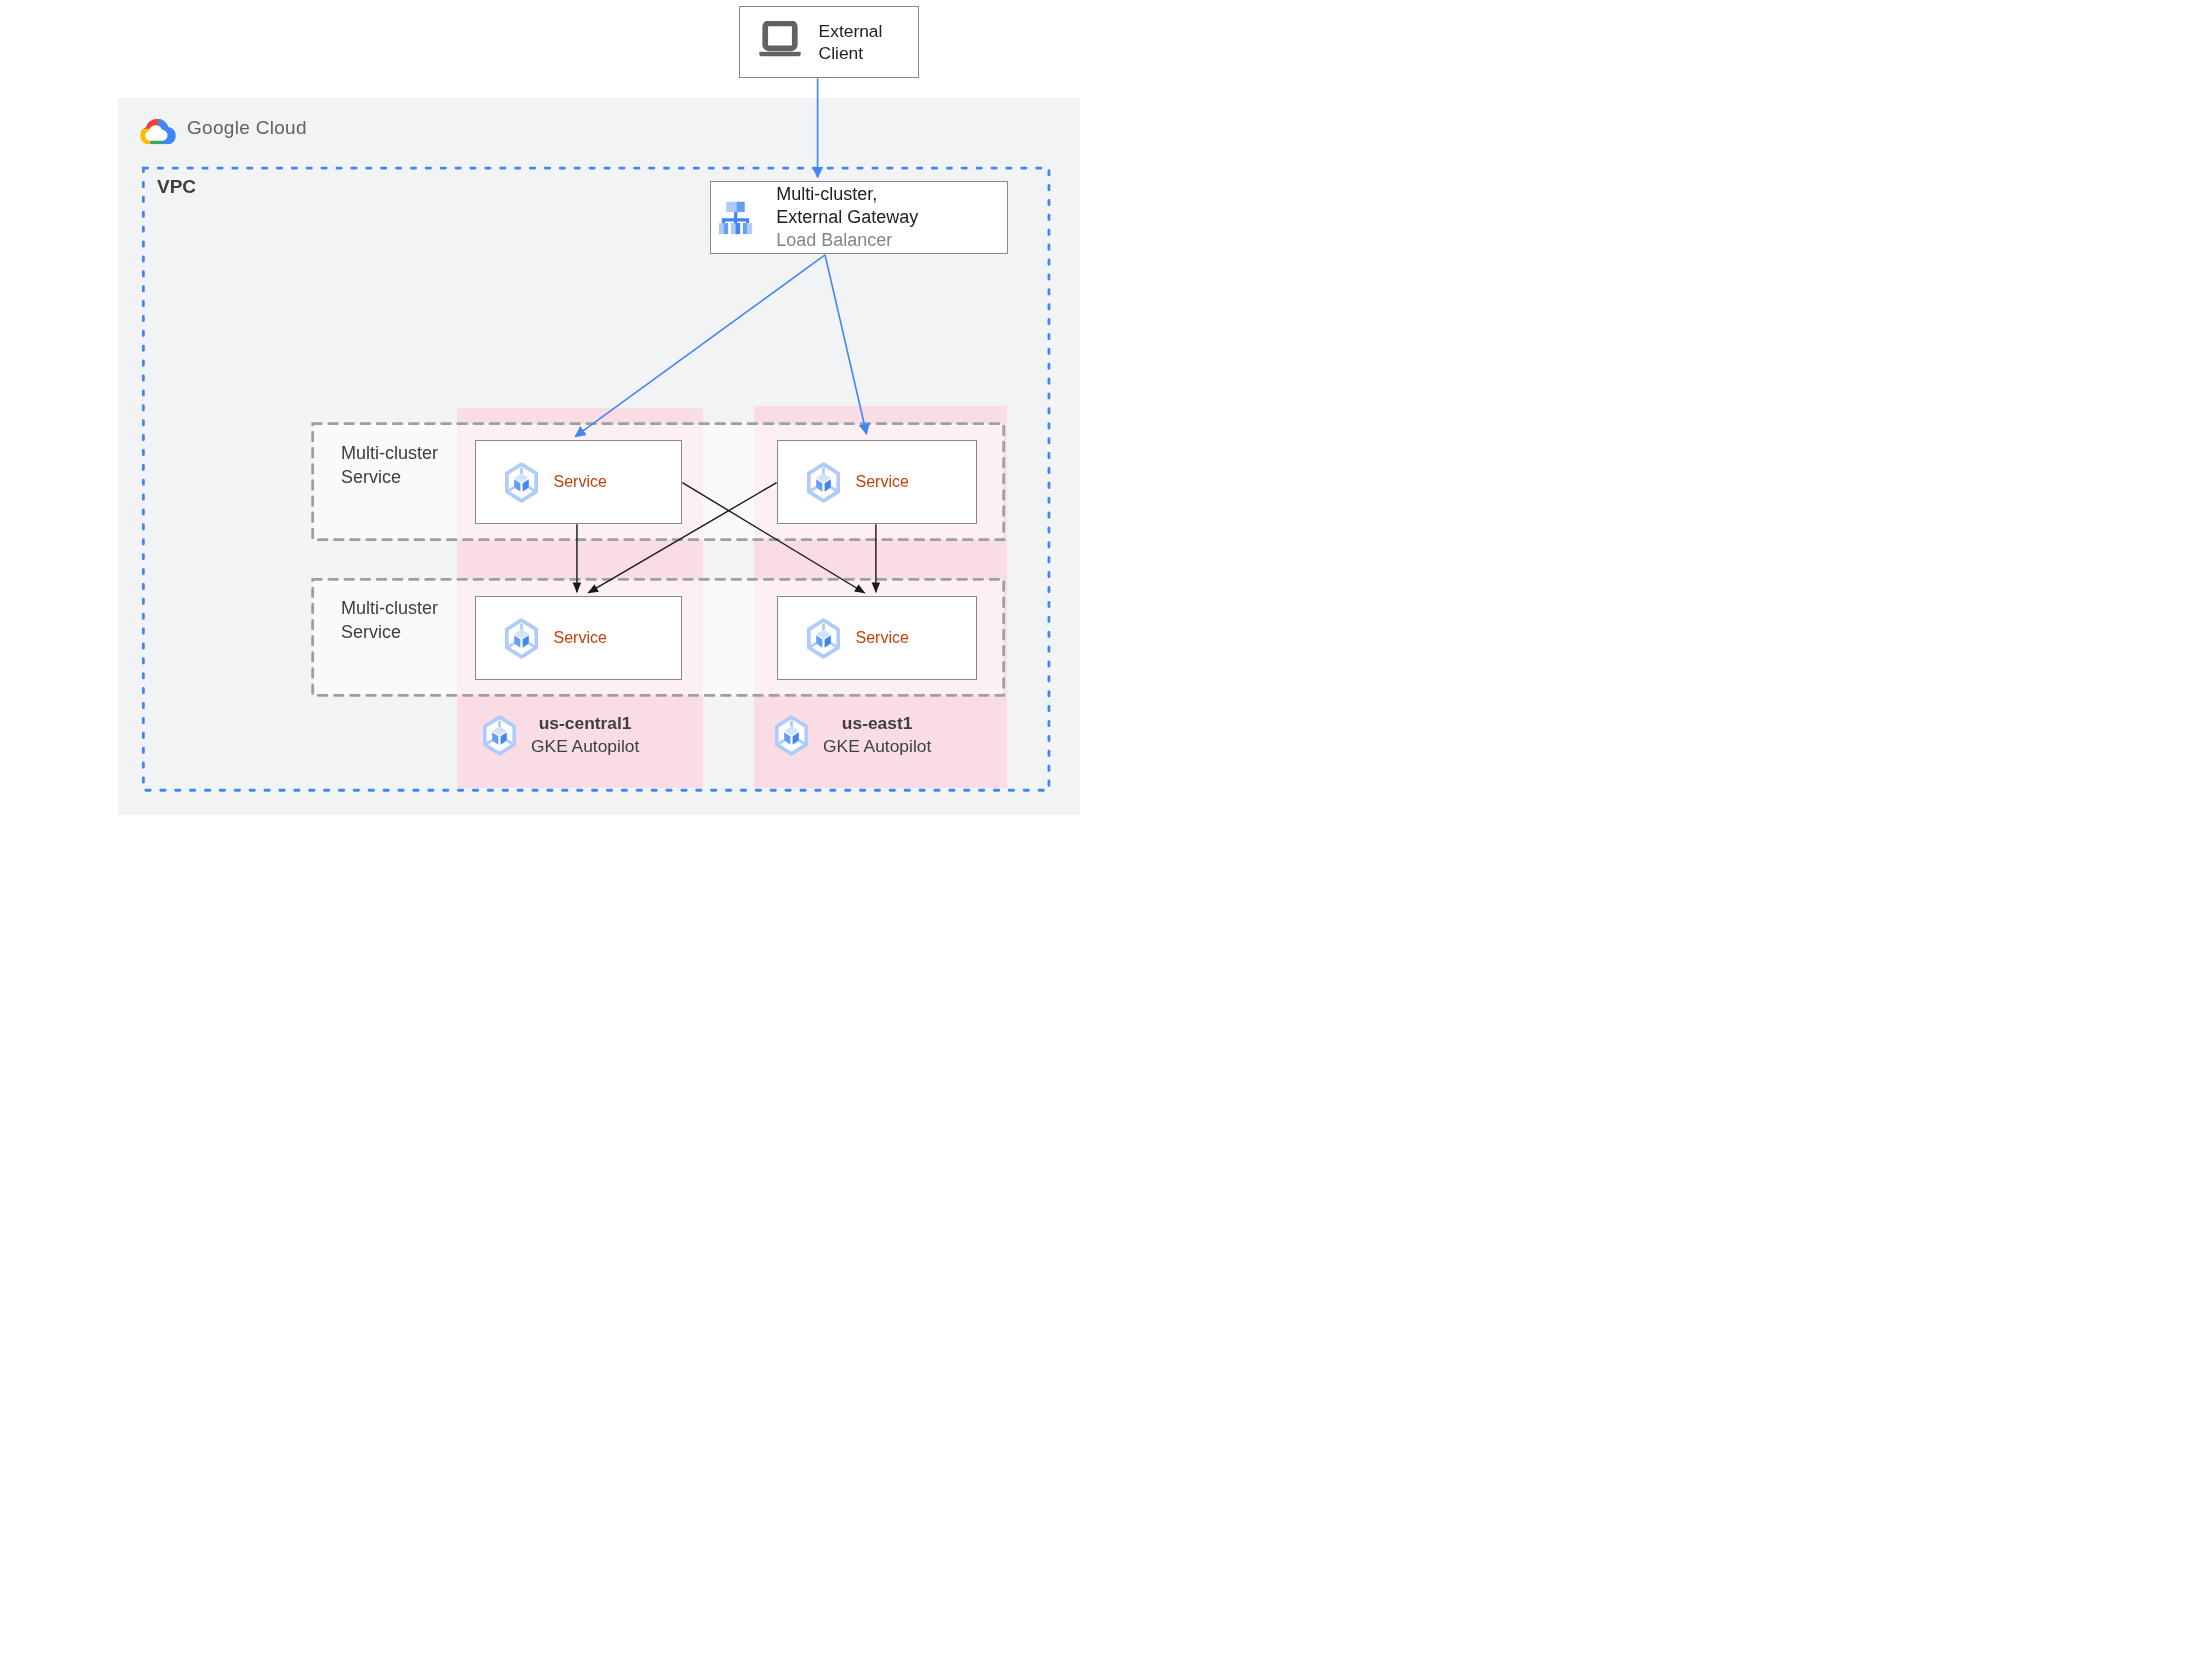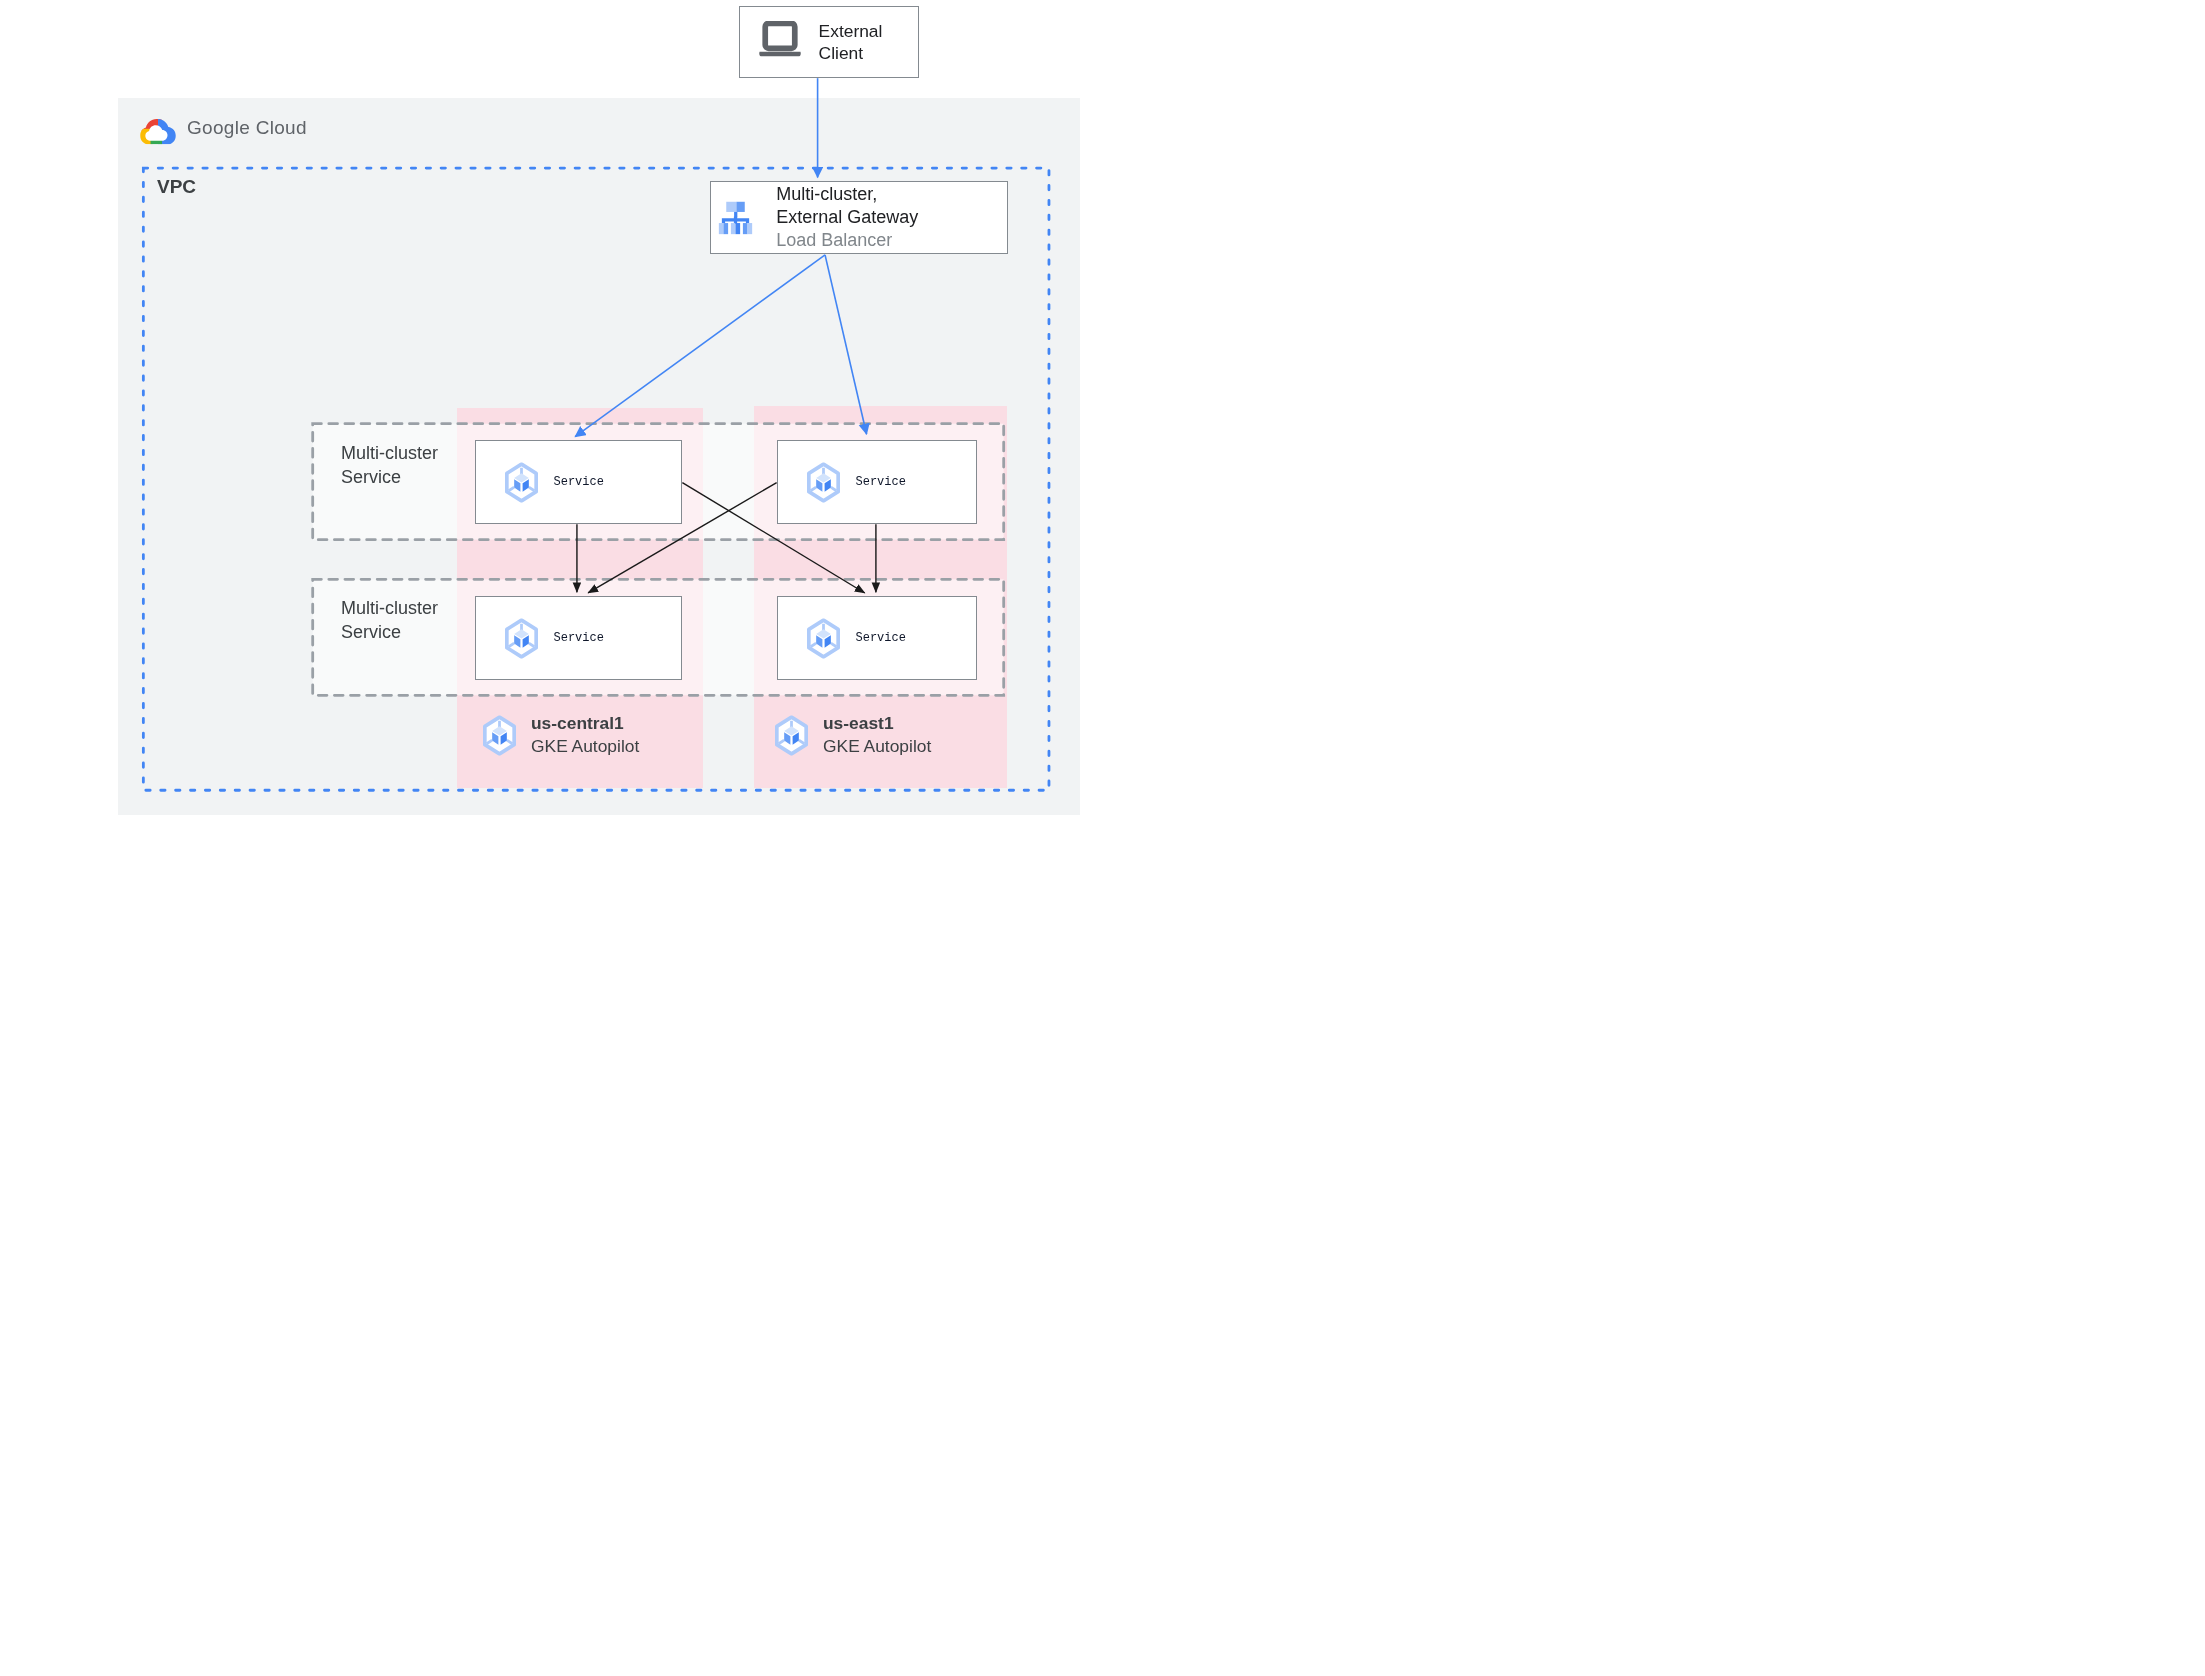--- a/index.html
+++ b/index.html
@@ -27,28 +27,28 @@
   .mcs-label.bottom{top:597px;}
 
   
   .node{position:absolute;background:#ffffff;border:0.9px solid #848a90;box-sizing:border-box;display:flex;align-items:center;}
   .client-box{left:739px;top:5.6px;width:180px;height:72px;padding-left:15px;gap:13.6px;}
   .client-box .txt{font-size:17.4px;line-height:22px;color:#202124;}
   .lb-box{left:710px;top:181px;width:298px;height:73px;padding-left:6.2px;gap:22px;}
   .lb-box .txt{font-size:18px;line-height:23px;}
   .lb-box .txt .sub{color:#80868b;}
   .service-box{gap:16px;justify-content:flex-start;padding-left:28.5px;}
-  .service-box .txt{font-size:12px;color:#0f172a;font-family:Liberation Mono, monospace;}
+  .service-box .txt{font-size:16px;color:#c2410c;}
   .sb1{left:475px;top:440px;width:207px;height:84px;}
   .sb2{left:777px;top:440px;width:200px;height:84px;}
   .sb3{left:475px;top:596px;width:207px;height:84px;}
   .sb4{left:777px;top:596px;width:200px;height:84px;}
 
   
-  .cluster-label{position:absolute;display:flex;align-items:center;gap:15px;}
+  .cluster-label{position:absolute;display:flex;align-items:center;gap:15px;text-align:center;}
   .cluster-label.r1{left:483px;top:712px;}
   .cluster-label.r2{left:775px;top:712px;}
   .cluster-label .txt{font-size:17.4px;line-height:23px;color:#3c4043;}
   .cluster-label .txt .region{font-weight:bold;}
 </style>
 </head>
 <body>
 
 <div id="canvas">
 

